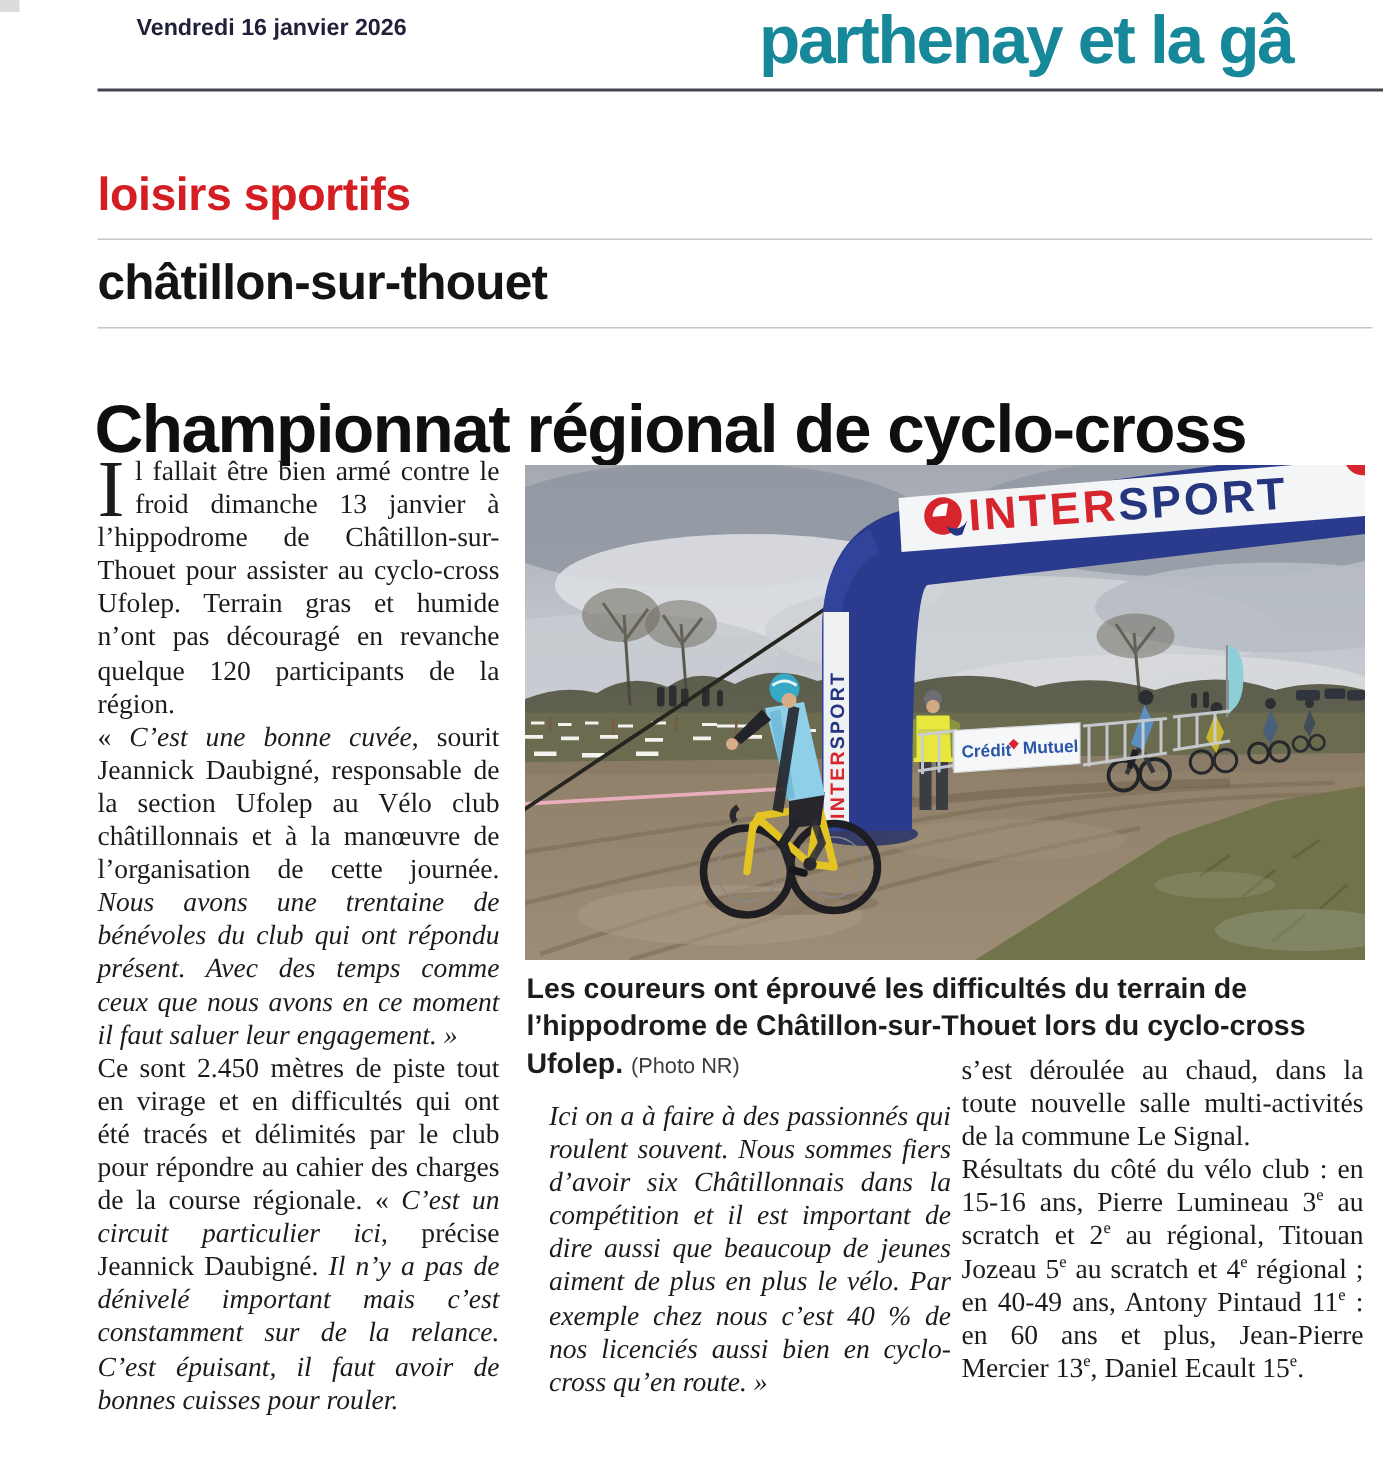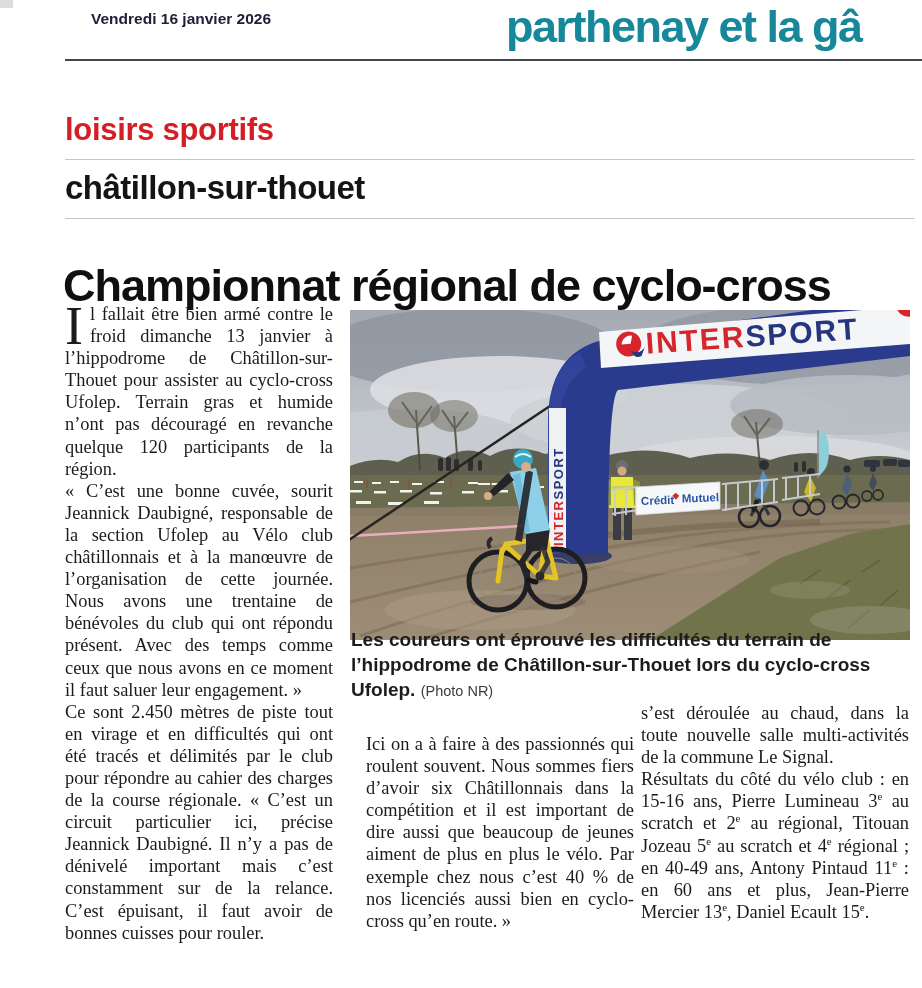--- a/index.html
+++ b/index.html
@@ -19,26 +19,26 @@
   .hl1{top:159px;}  .hl2{top:218px;}
   .location{position:absolute;left:65px;top:169px;font-weight:700;font-size:33px;color:#141414;letter-spacing:-0.5px;}
   .headline{position:absolute;left:63px;top:225px;font-weight:700;font-size:45px;color:#0f0f0f;letter-spacing:-1px;margin-top:35px;}
   
   .bodycol{position:absolute;width:268px;font-family:"Liberation Serif","DejaVu Serif",serif;
         font-size:18.4px;line-height:22.1px;color:#1b1b1b;text-align:justify;hyphens:auto;}
   .col1{left:65px;top:303px;height:685px;}
   .col2{left:366px;top:733px;height:255px;}
   .col3{left:641px;top:702px;height:255px;}
   .para{margin:0;}
-  .it{}
+  .it{font-style:italic;}
   .bodycol sup{font-size:11px;line-height:0;vertical-align:super;}
   .dropcap{float:left;font-size:54px;line-height:42px;padding:2px 7px 0 0;color:#1b1b1b;}
   
   .photo{position:absolute;left:350px;top:310px;width:560px;height:330px;}
-  .caption{position:absolute;left:351px;top:627px;width:548px;font-weight:700;
+  .caption{position:absolute;left:351px;top:647px;width:548px;font-weight:700;
         font-size:19px;line-height:25px;color:#1c1c1c;}
   .credit{font-weight:400;font-size:14.5px;color:#3c3c3c;}
 </style>
 </head>
 <body>
 
 <div class="page">
 
   <div class="corner-chip"></div>
 

